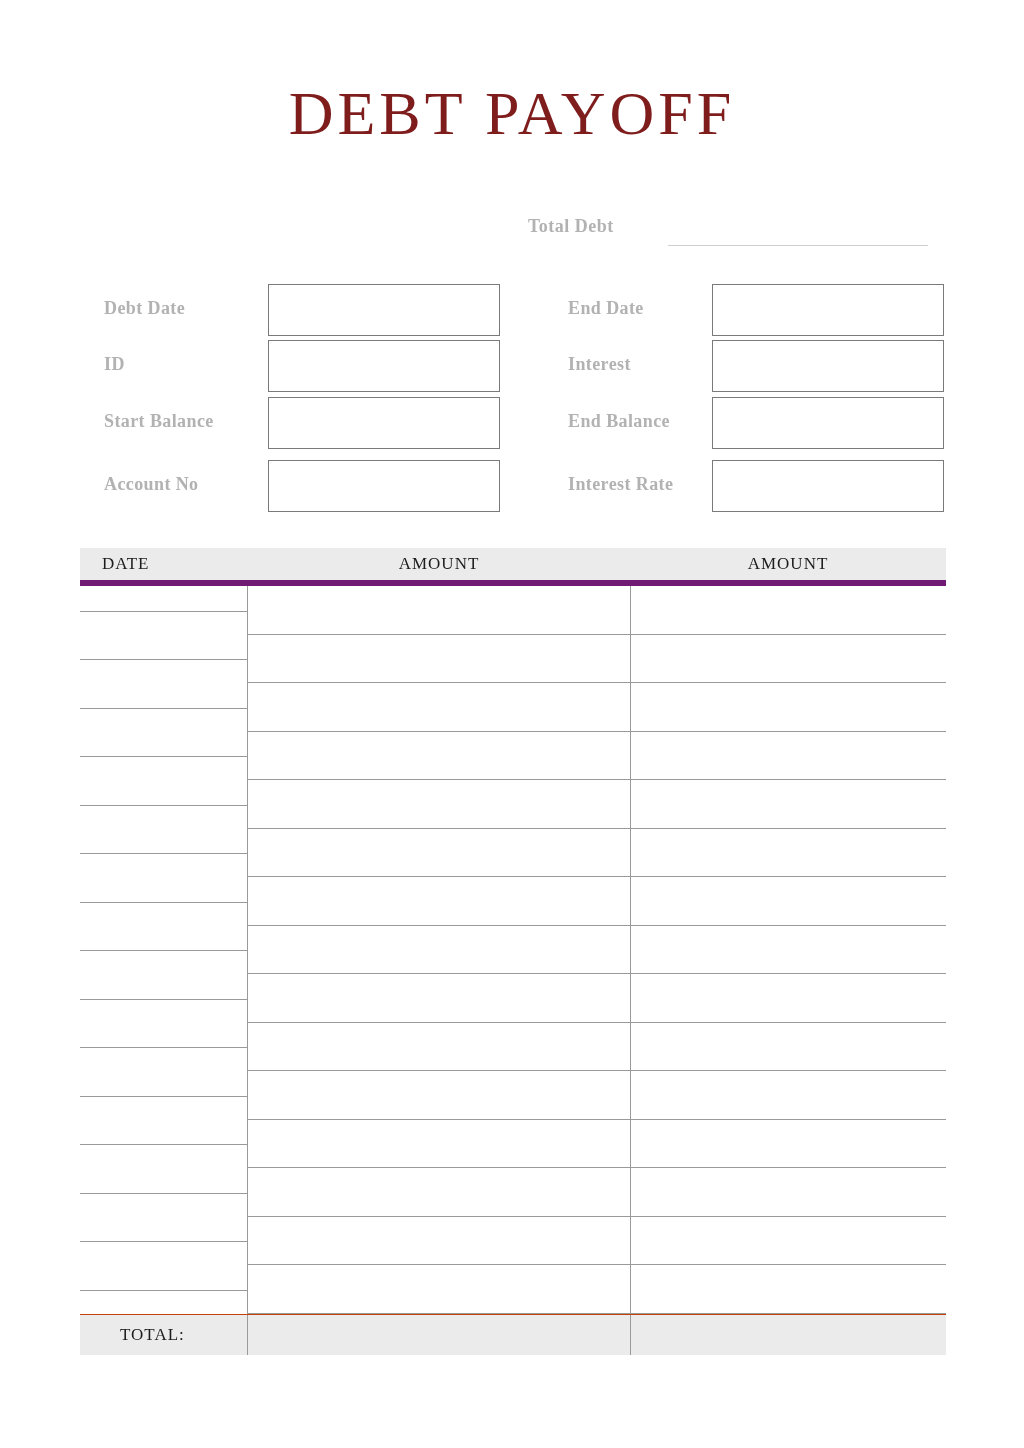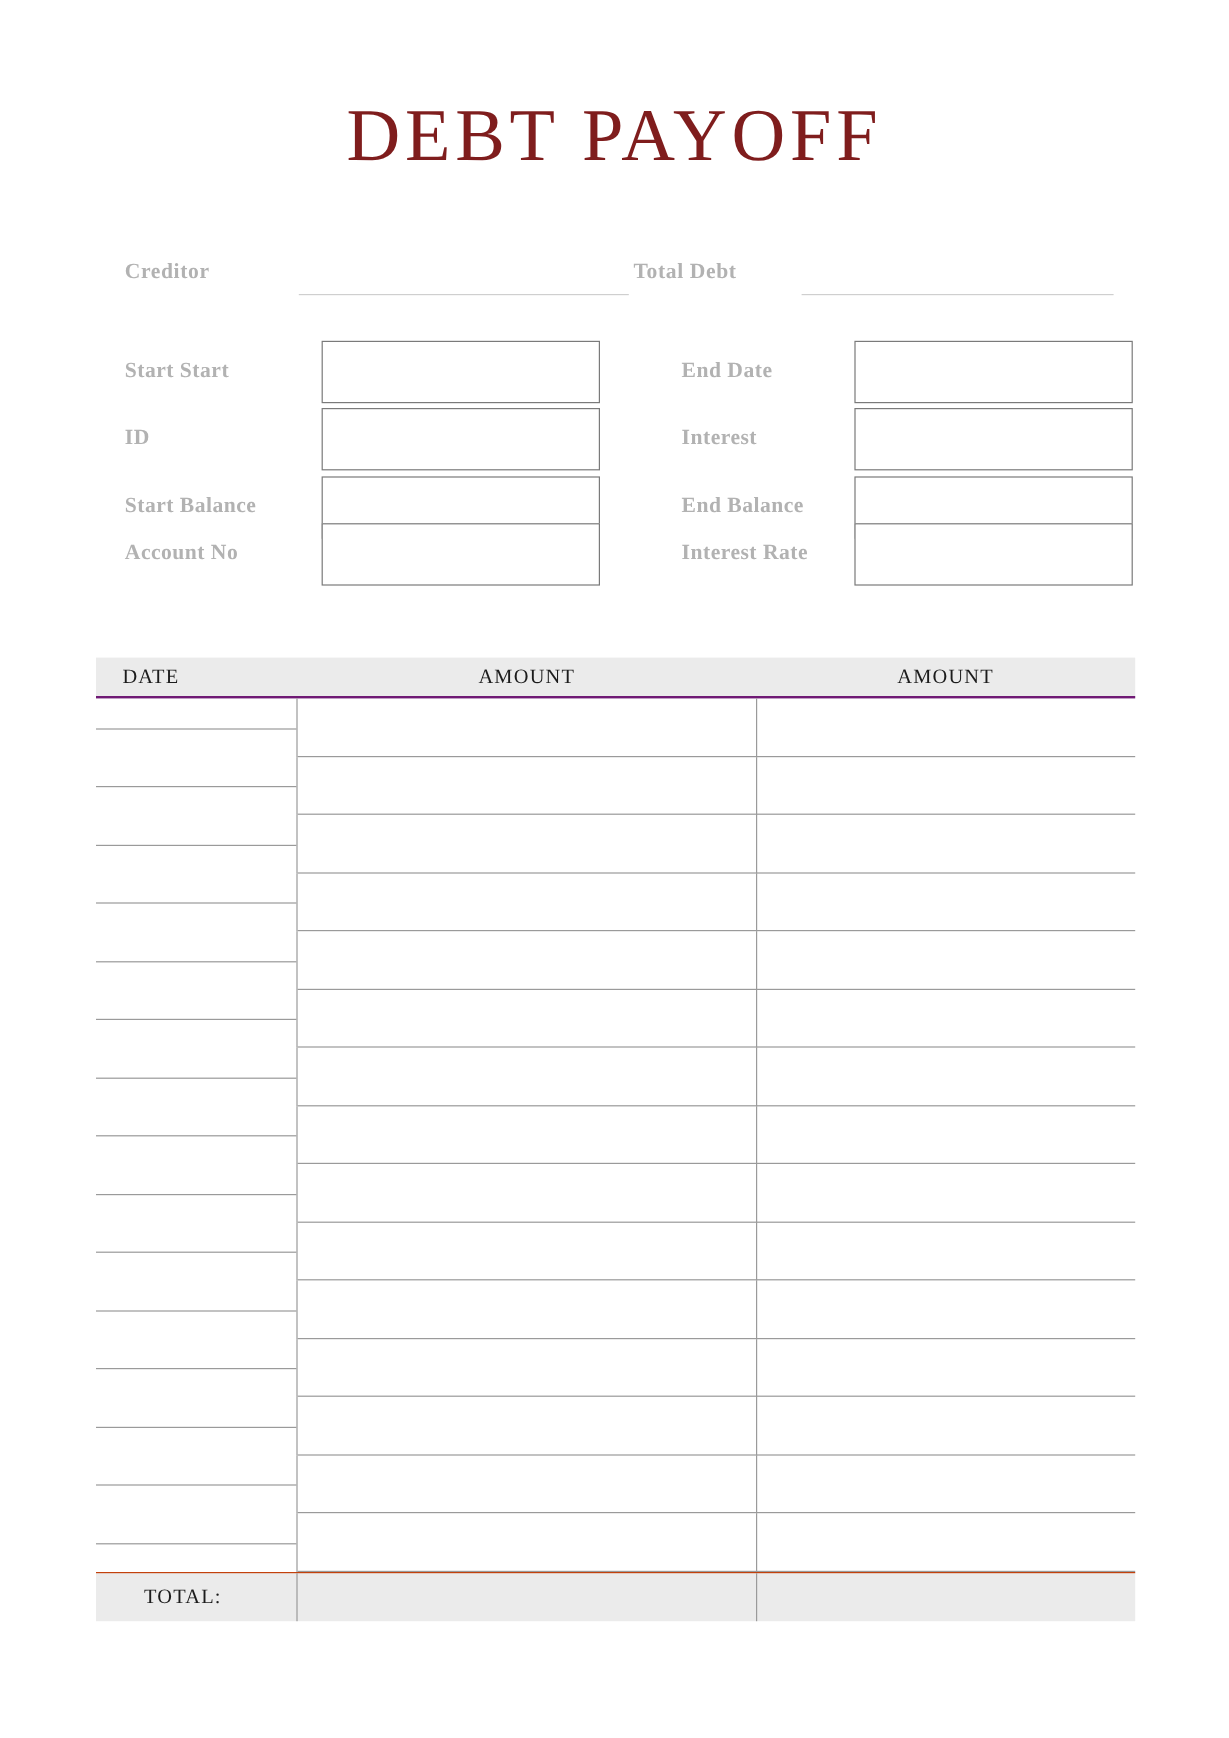--- a/index.html
+++ b/index.html
@@ -106,34 +106,34 @@
     box-sizing: border-box;
   }
   .bf.colL { left: 0;   width: 420px; }
   .bf.colR { left: 464px; width: 400px; }
   .bf.colL .box { left: 188px; width: 232px; }
   .bf.colR .box { left: 168px; width: 232px; }
 
   .bf.r0 { top: 0; }
   .bf.r1 { top: 56px; }
   .bf.r2 { top: 113px; }
-  .bf.r3 { top: 152px; }
+  .bf.r3 { top: 176px; }
 
   
   .table {
     position: absolute;
     left: 80px;
     top: 548px;
     width: 866px;
   }
   .thead {
     display: flex;
     height: 32px;
     background: #ebebeb;
-    border-bottom: 2px solid #701a75;
+    border-bottom: 6px solid #701a75;
   }
   .thead .th {
     font-family: "Liberation Serif", serif;
     font-size: 17px;
     letter-spacing: 1px;
     color: #1c1c1c;
     display: flex;
     align-items: center;
     box-sizing: border-box;
   }
@@ -187,34 +187,30 @@
   .tf.c-balance { width: 316px; border-left: 1px solid #9a9a9a; }
 </style>
 </head>
 <body>
 
 <div class="page">
 
   <div class="title">DEBT PAYOFF</div>
 
   <div class="underline-row">
-    <div class="uf left">
-      <span class="lbl">Creditor</span>
-      <span class="line"></span>
-    </div>
     <div class="uf right">
       <span class="lbl">Total Debt</span>
       <span class="line"></span>
     </div>
   </div>
 
   <div class="boxgrid">
 
     <div class="bf colL r0">
-      <span class="lbl">Start Start</span>
+      <span class="lbl">Debt Date</span>
       <span class="box"></span>
     </div>
     <div class="bf colL r2">
       <span class="lbl">Start Balance</span>
       <span class="box"></span>
     </div>
     <div class="bf colL r1">
       <span class="lbl">ID</span>
       <span class="box"></span>
     </div>

